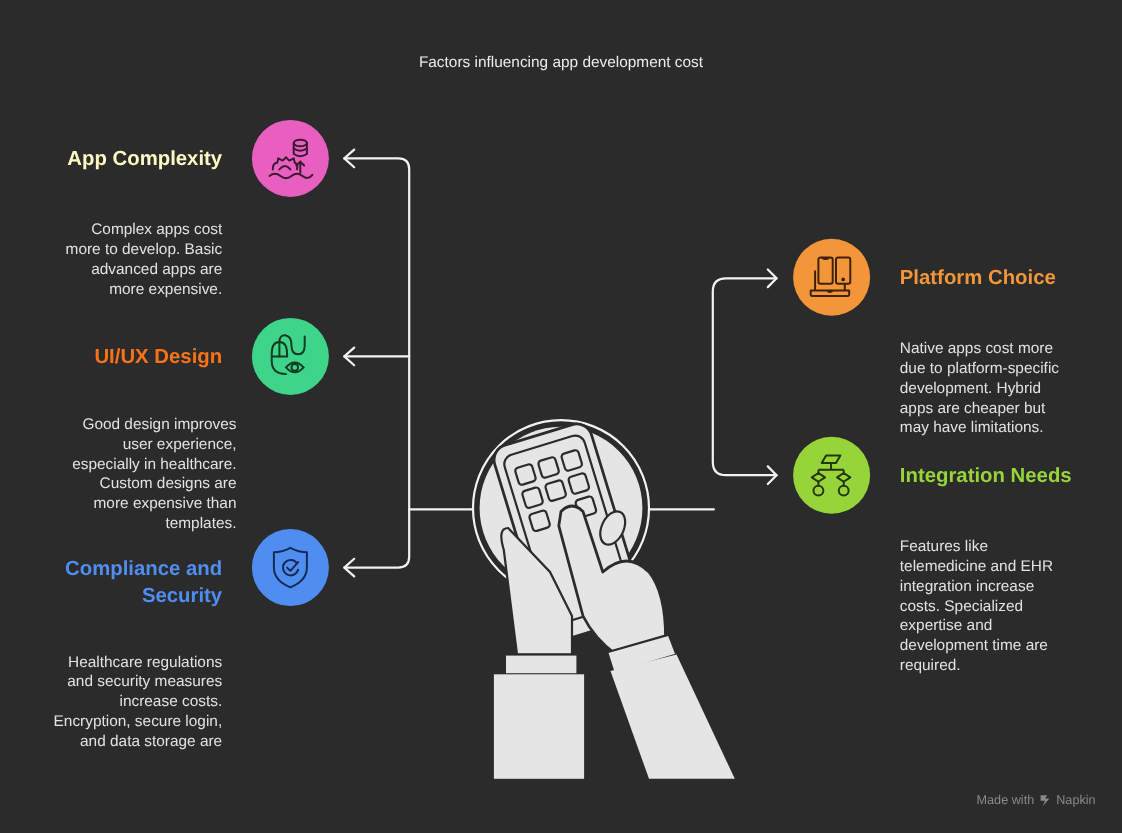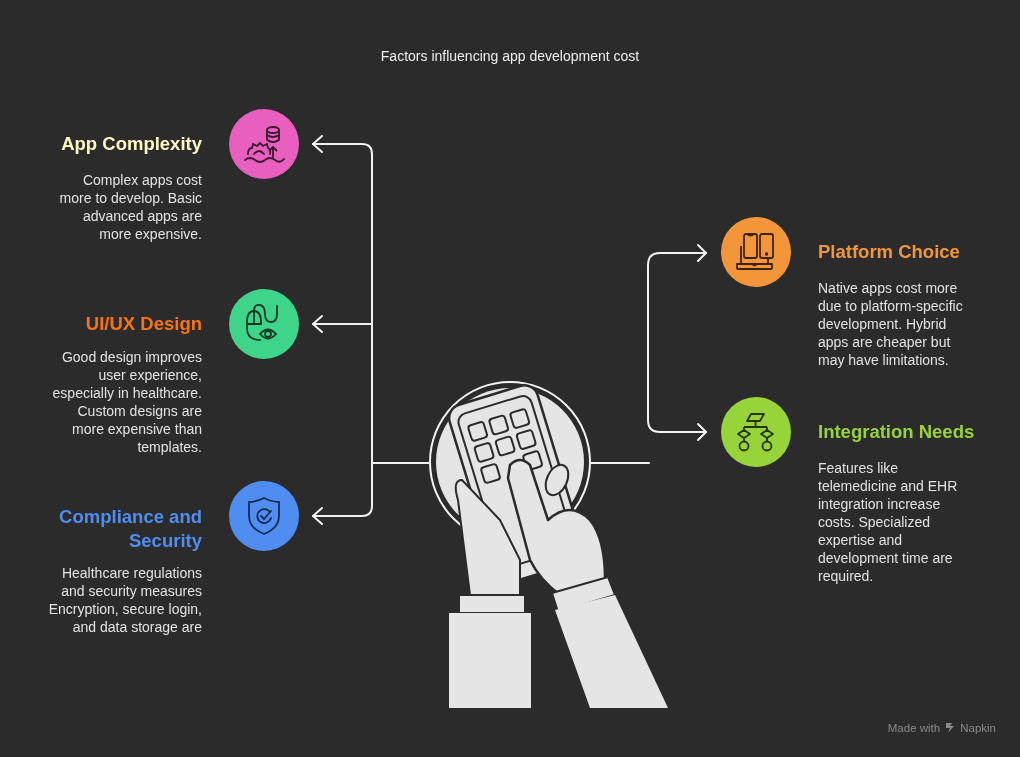--- a/index.html
+++ b/index.html
@@ -1,20 +1,20 @@
 <!DOCTYPE html>
 <html><head>
 <meta charset="utf-8">
 <style>
   html, body { margin:0; padding:0; }
   body { width:1020px; height:757px; background:#2b2b2b; position:relative; overflow:hidden;
          font-family:"Liberation Sans", sans-serif; color:#e6e6e6; }
   .title { position:absolute; left:0; width:1020px; top:48px; text-align:center; font-size:14px; color:#ececec; }
   .heading { position:absolute; font-weight:bold; font-size:18.5px; line-height:24px; }
-  .desc { position:absolute; font-size:14px; line-height:18px; color:#e2e2e2; }
+  .desc { position:absolute; font-size:14px; line-height:18px; color:#e2e2e2;margin-top:28px; }
   .left { text-align:right; }
   .right { text-align:left; }
   .circle { position:absolute; width:70px; height:70px; border-radius:50%; display:flex; align-items:center; justify-content:center; }
   .circle svg { width:48px; height:48px; }
   #wires { position:absolute; left:0; top:0; }
   .footer { position:absolute; right:24px; top:722px; font-size:11.5px; color:#8a8a8a; display:flex; align-items:center; gap:4px;text-align:center; }
 </style>
 </head>
 <body>
 
@@ -79,21 +79,21 @@
     <path d="M27 10 V20 Q33 24 39 20 V10"></path>
     <path d="M27 15 Q33 19 39 15"></path>
     <path d="M33 37 V27 M29.5 30.5 L33 27 L36.5 30.5"></path>
     <path d="M8 34 Q8 28 12 28 L13 24 L17 26 L20 23 L23 26 L27 24 L28 28 Q31 29 30 34"></path>
     <path d="M14 34 Q19 28 24 34"></path>
     <path d="M5 40 Q10 36 15 40 T25 40 T35 40 T44 39"></path>
   </svg>
 </div>
 
 <div class="heading left" style="left:20px; width:182px; top:312px; color:#f97316;">UI/UX Design</div>
-<div class="desc left" style="left:10px; width:192px; top:348px;">
+<div class="desc left" style="left:23px; width:192px; top:348px;">
   <div>Good design improves</div>
   <div>user experience,</div>
   <div>especially in healthcare.</div>
   <div>Custom designs are</div>
   <div>more expensive than</div>
   <div>templates.</div>
 </div>
 <div class="circle" style="left:229px; top:289px; background:#3ed48a;">
   <svg viewBox="0 0 48 48" fill="none" stroke="#123a24" stroke-width="1.8" stroke-linecap="round">
     <path d="M20 40 Q7 40 7 28 V22 Q7 11 14 11 Q21 11 21 22 V24 H7"></path>
@@ -104,20 +104,21 @@
   </svg>
 </div>
 
 <div class="heading left" style="left:20px; width:182px; top:505px; color:#4f8ef0;">
   <div>Compliance and</div>
   <div>Security</div>
 </div>
 <div class="desc left" style="left:10px; width:192px; top:564px;">
   <div>Healthcare regulations</div>
   <div>and security measures</div>
+  <div>increase costs.</div>
   <div>Encryption, secure login,</div>
   <div>and data storage are</div>
 </div>
 <div class="circle" style="left:229px; top:481px; background:#4f8ef0;">
   <svg viewBox="0 0 48 48" fill="none" stroke="#142a55" stroke-width="1.8" stroke-linecap="round" stroke-linejoin="round">
     <path d="M24 6 Q16 10 9 10 V24 Q9 36 24 42 Q39 36 39 24 V10 Q32 10 24 6 Z"></path>
     <path d="M30 20 A7 7 0 1 0 31 26"></path>
     <path d="M21 24 L24 27 L31 19"></path>
   </svg>
 </div>

